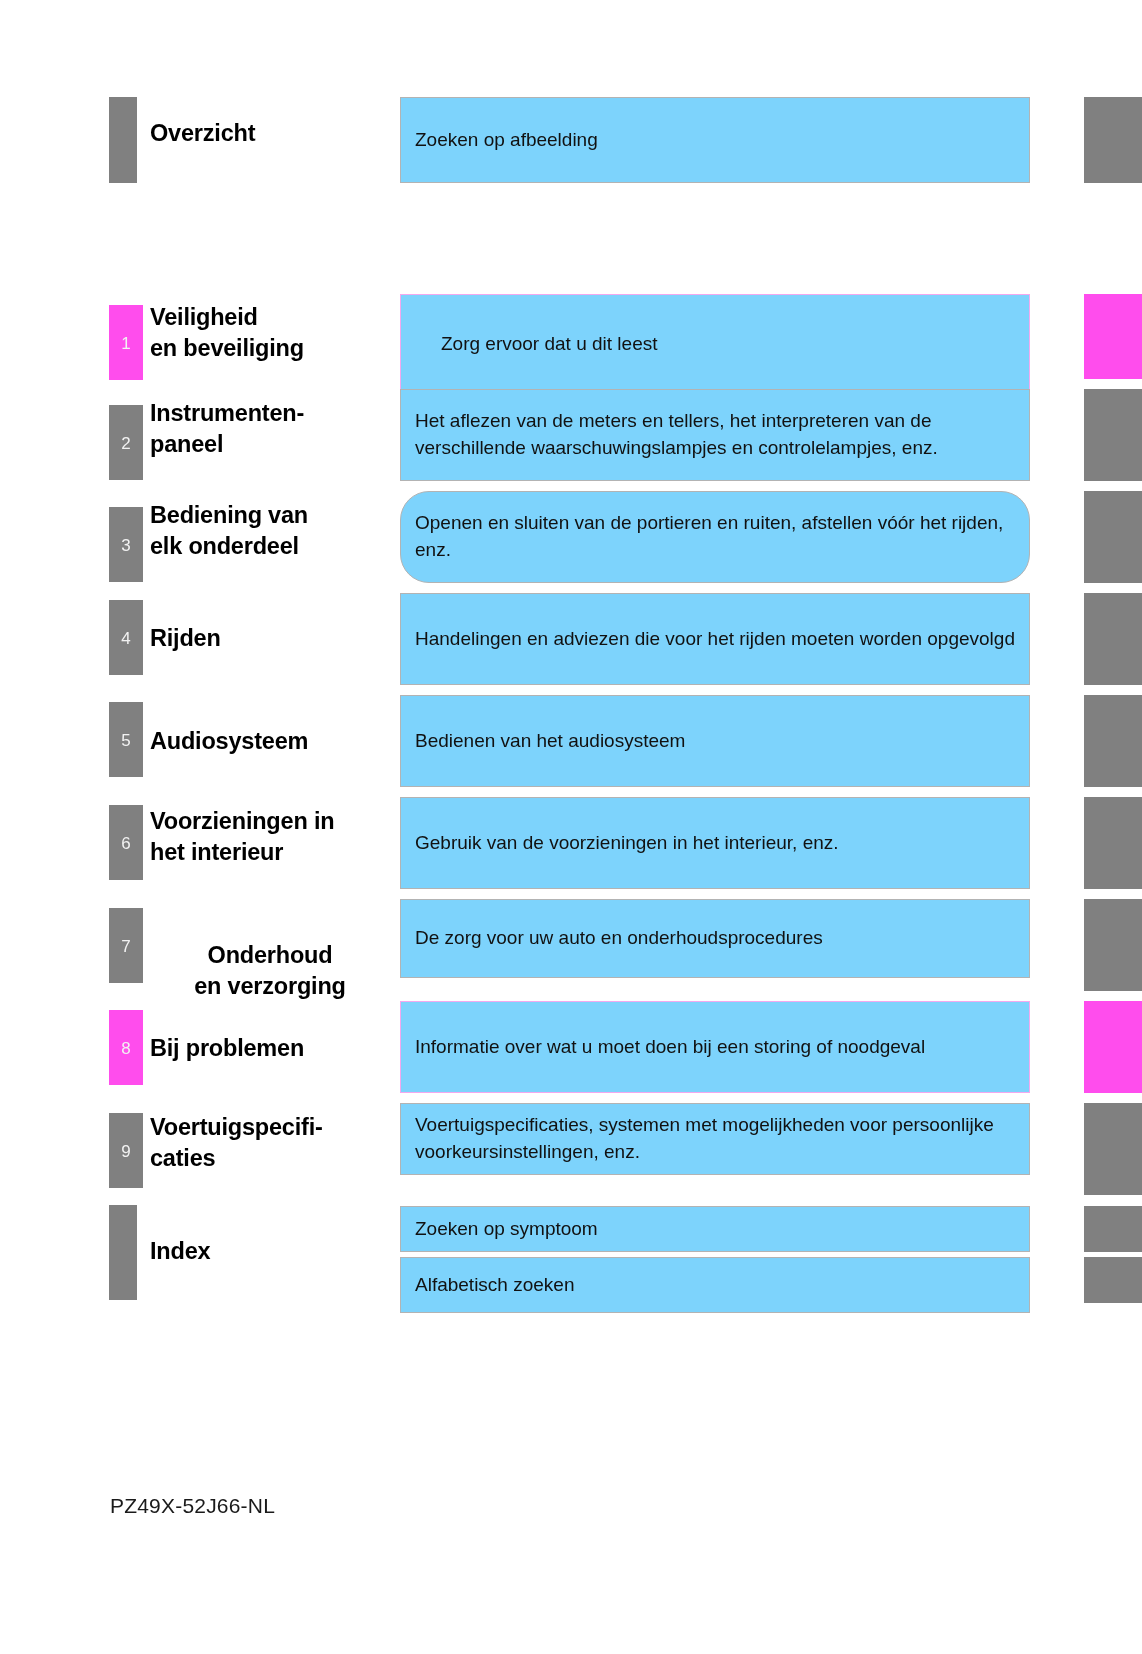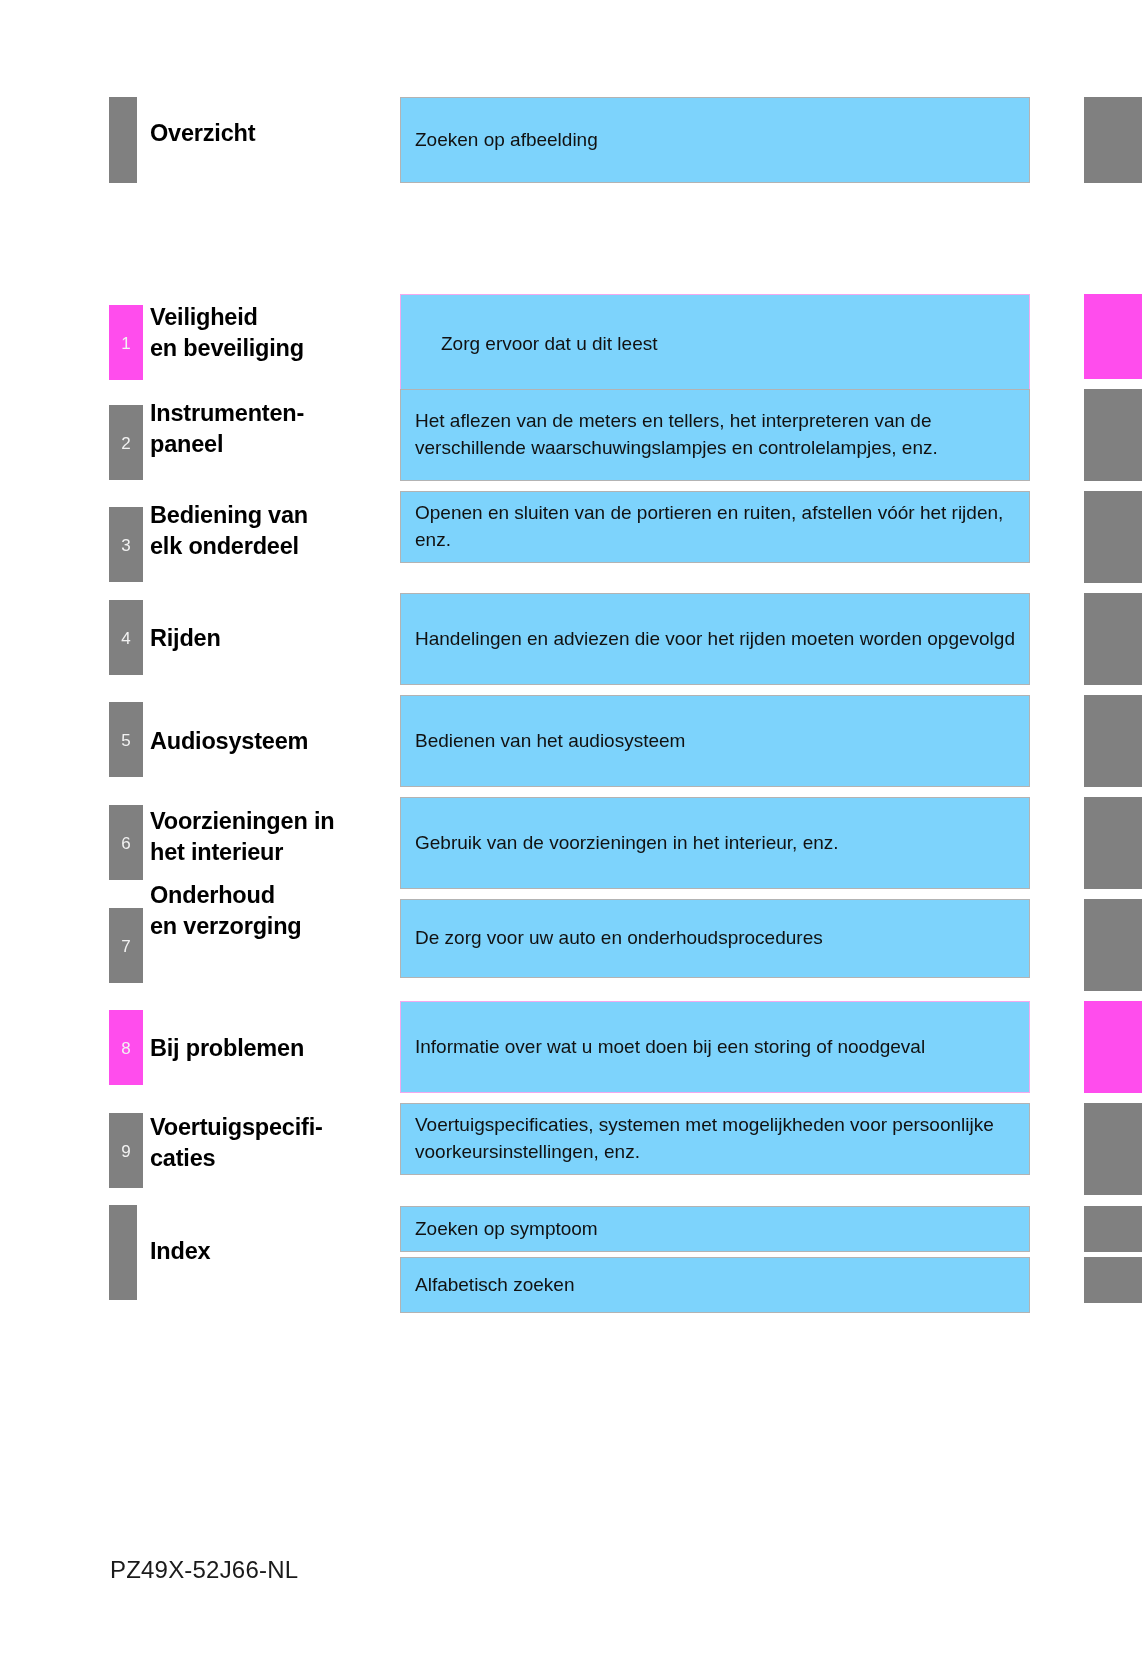--- a/index.html
+++ b/index.html
@@ -84,22 +84,22 @@
     position: absolute;
     left: 1084px;
     width: 58px;
     background: #808080;
   }
   .edge.pink { background: #ff4ded; }
 
   .footer {
     position: absolute;
     left: 110px;
-    top: 1556px;
-    font-size: 24px;
+    top: 1494px;
+    font-size: 21px;
     color: #1a1a1a;
     letter-spacing: 0.2px;
   }
 </style>
 </head>
 <body>
 
 <div class="page">
 
   <div class="row">
@@ -131,21 +131,21 @@
       <span class="txt">Het aflezen van de meters en tellers, het interpreteren van de verschillende waarschuwingslampjes en controlelampjes, enz.</span>
     </div>
     <div class="edge" style="top:389px;height:92px;"></div>
   </div>
 
   <div class="row">
     <div class="tab wide" style="top:507px;height:75px;">
       <span class="num">3</span>
     </div>
     <div class="title" style="top:500px;">Bediening van<br>elk onderdeel</div>
-    <div class="desc" style="top:491px;height:72px;">
+    <div class="desc" style="top:491px;height:92px;border-radius:29px;">
       <span class="txt">Openen en sluiten van de portieren en ruiten, afstellen vóór het rijden, enz.</span>
     </div>
     <div class="edge" style="top:491px;height:92px;"></div>
   </div>
 
   <div class="row">
     <div class="tab wide" style="top:600px;height:75px;">
       <span class="num">4</span>
     </div>
     <div class="title" style="top:623px;">Rijden</div>
@@ -174,21 +174,21 @@
     <div class="desc" style="top:797px;height:92px;">
       <span class="txt">Gebruik van de voorzieningen in het interieur, enz.</span>
     </div>
     <div class="edge" style="top:797px;height:92px;"></div>
   </div>
 
   <div class="row">
     <div class="tab wide" style="top:908px;height:75px;">
       <span class="num">7</span>
     </div>
-    <div class="title" style="top:880px;">Onderhoud<br>en verzorging</div>
+    <div class="title" style="top:940px;text-align:center;">Onderhoud<br>en verzorging</div>
     <div class="desc" style="top:899px;height:79px;">
       <span class="txt">De zorg voor uw auto en onderhoudsprocedures</span>
     </div>
     <div class="edge" style="top:899px;height:92px;"></div>
   </div>
 
   <div class="row">
     <div class="tab wide pink" style="top:1010px;height:75px;">
       <span class="num">8</span>
     </div>

